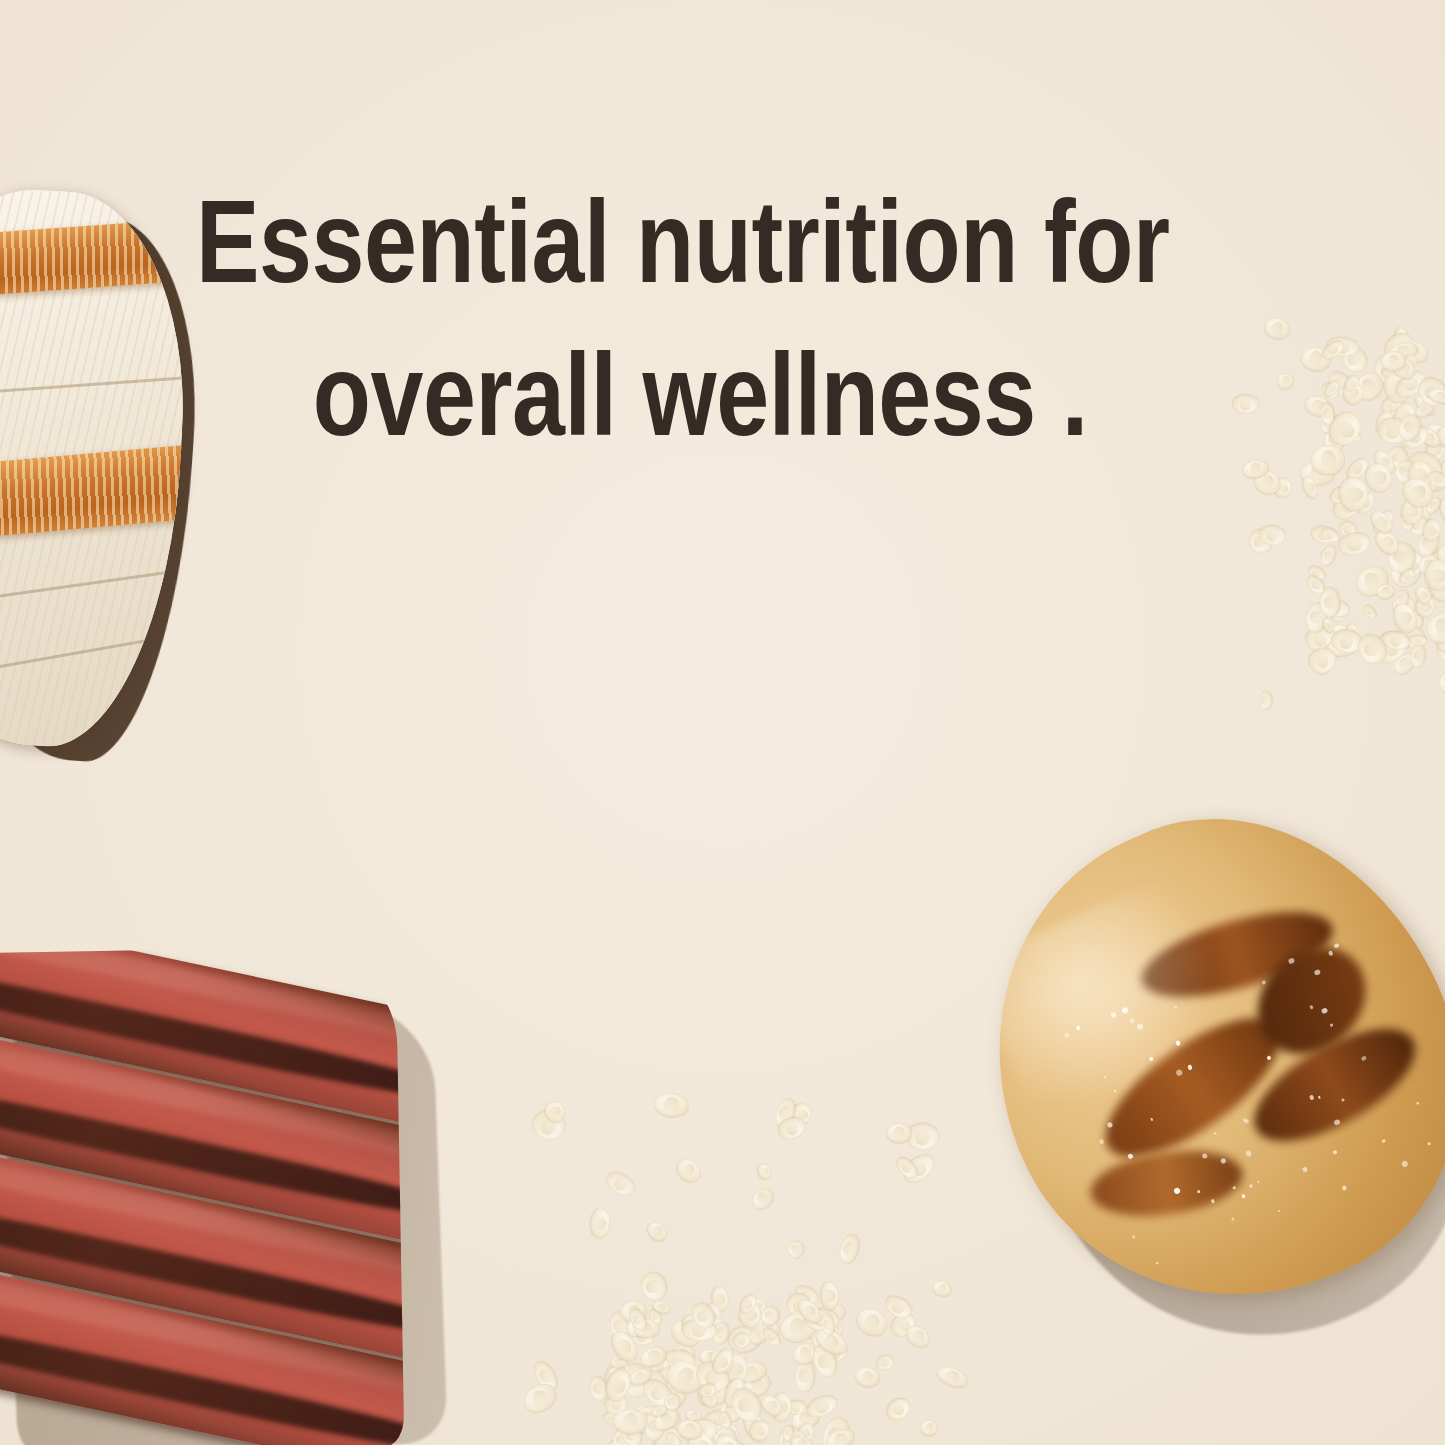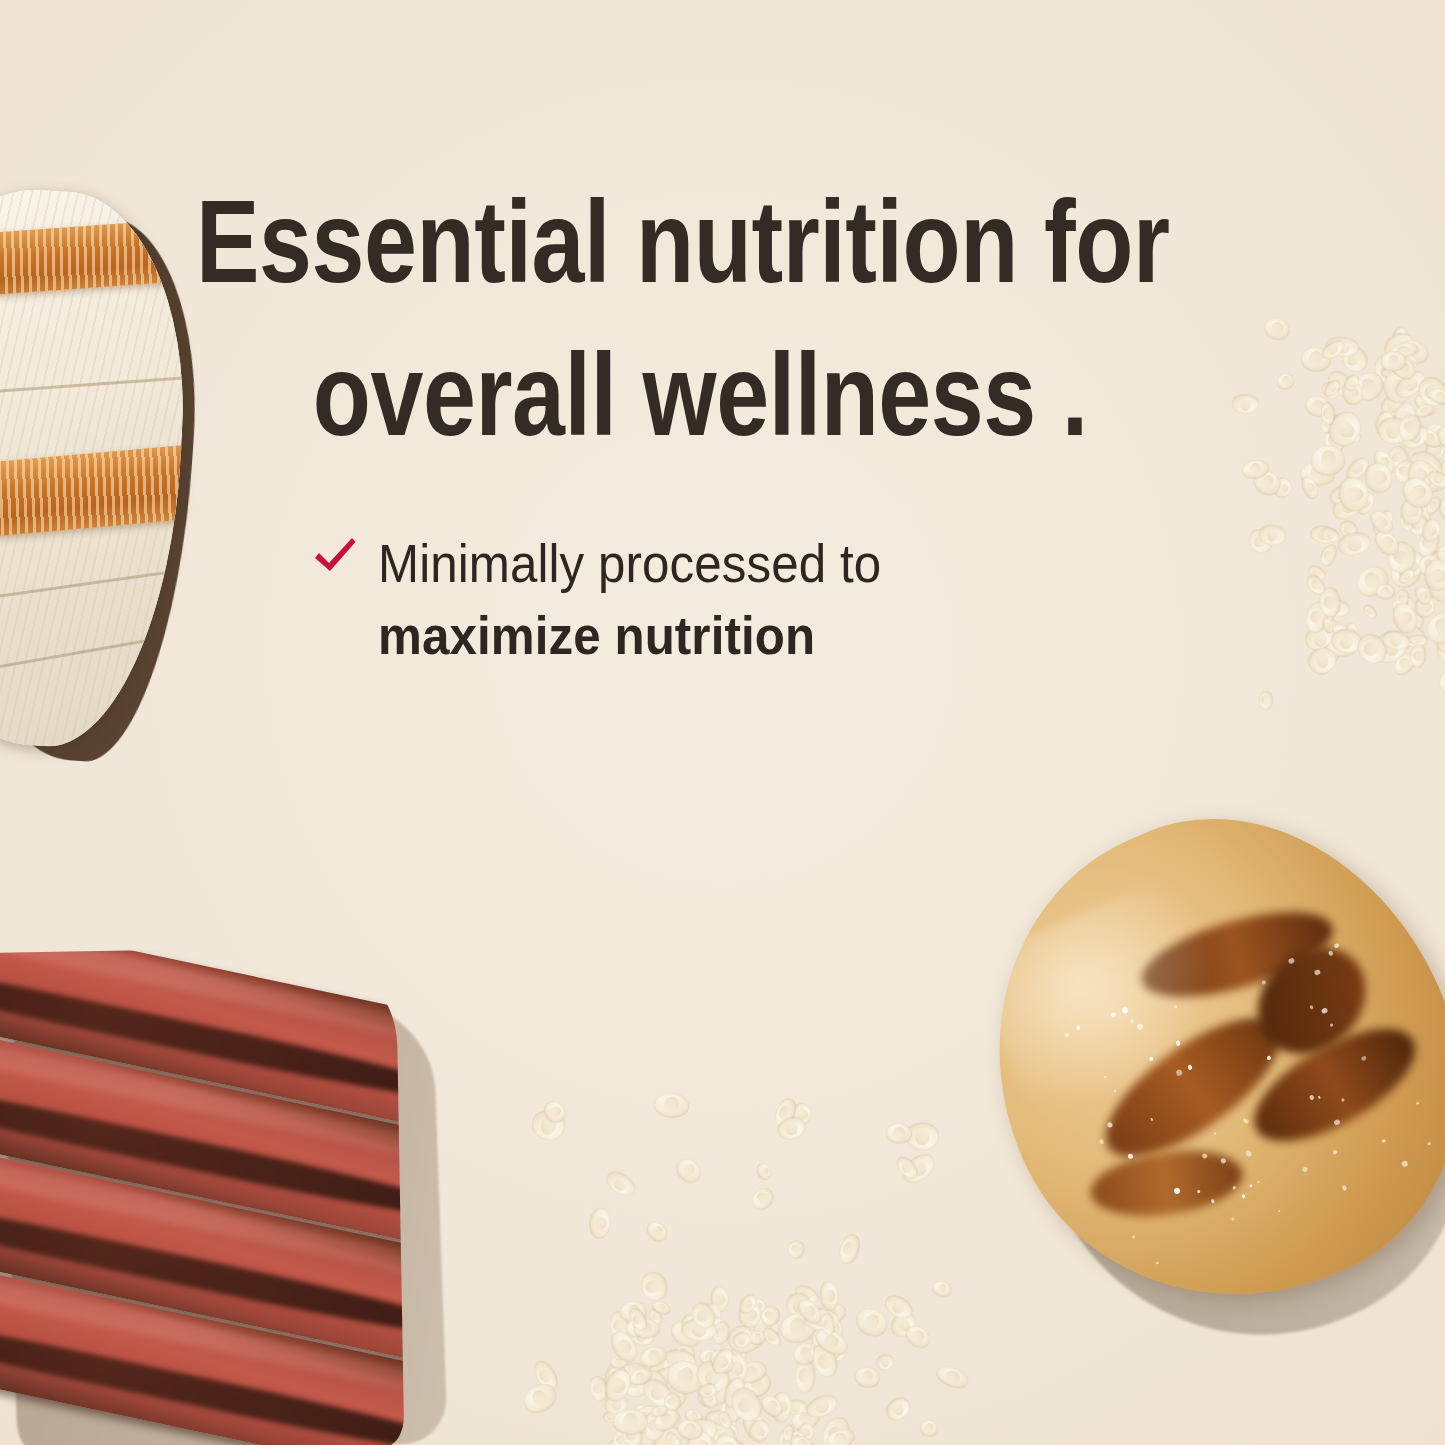--- a/index.html
+++ b/index.html
@@ -664,24 +664,15 @@
   </div>
 
   <div class="content">
 
     <div class="headline">
       <span class="l1">Essential nutrition for</span>
       <span class="l2">overall wellness .</span>
     </div>
 
     <div class="bullets" id="bullets">
-        <div class="bullet">
-          <span class="check">
-            <svg viewBox="0 0 46 46" aria-hidden="true">
-              <path d="M3 24 L7 19 L17 29 L40 4 L43.5 8 L18 37 Z" fill="#C8103F"></path>
-            </svg>
-          </span>
-          <div class="btext"><span>Minimally processed to
-</span><b>maximize nutrition</b></div>
-        </div>
       </div>
   </div>
 </div>
 
 </body></html>

